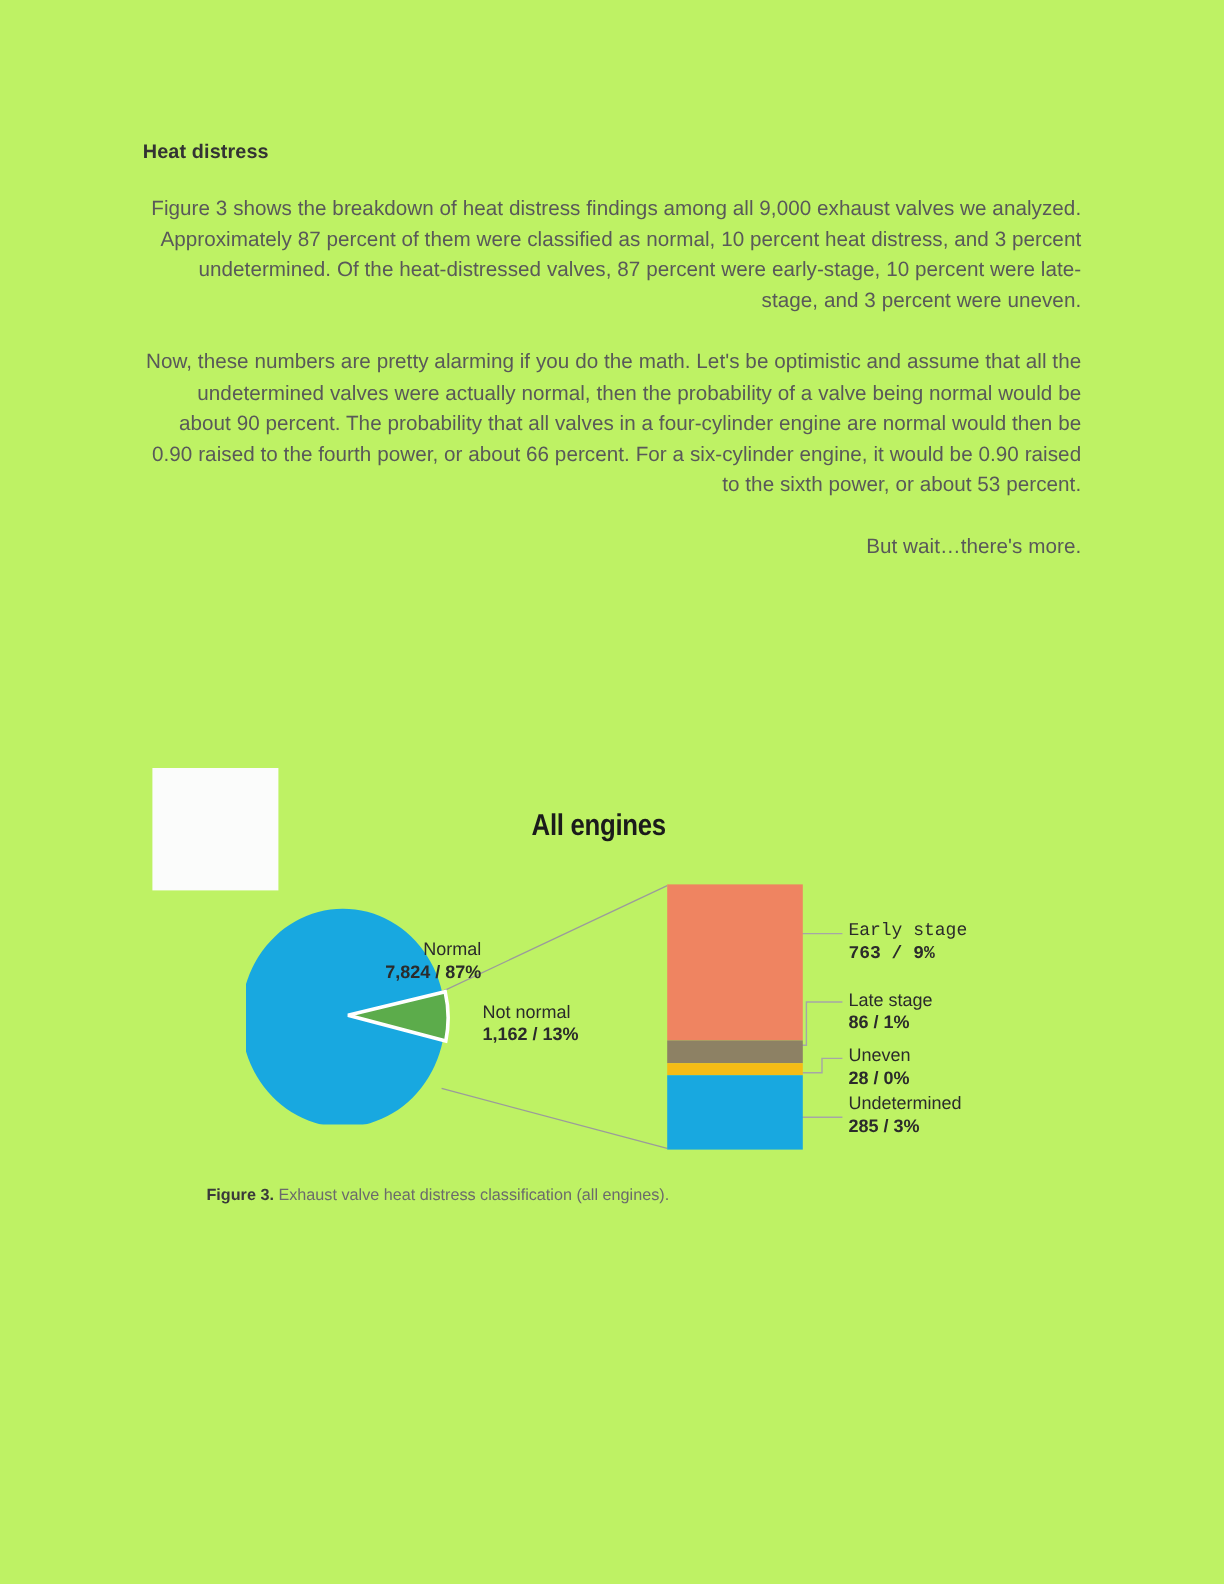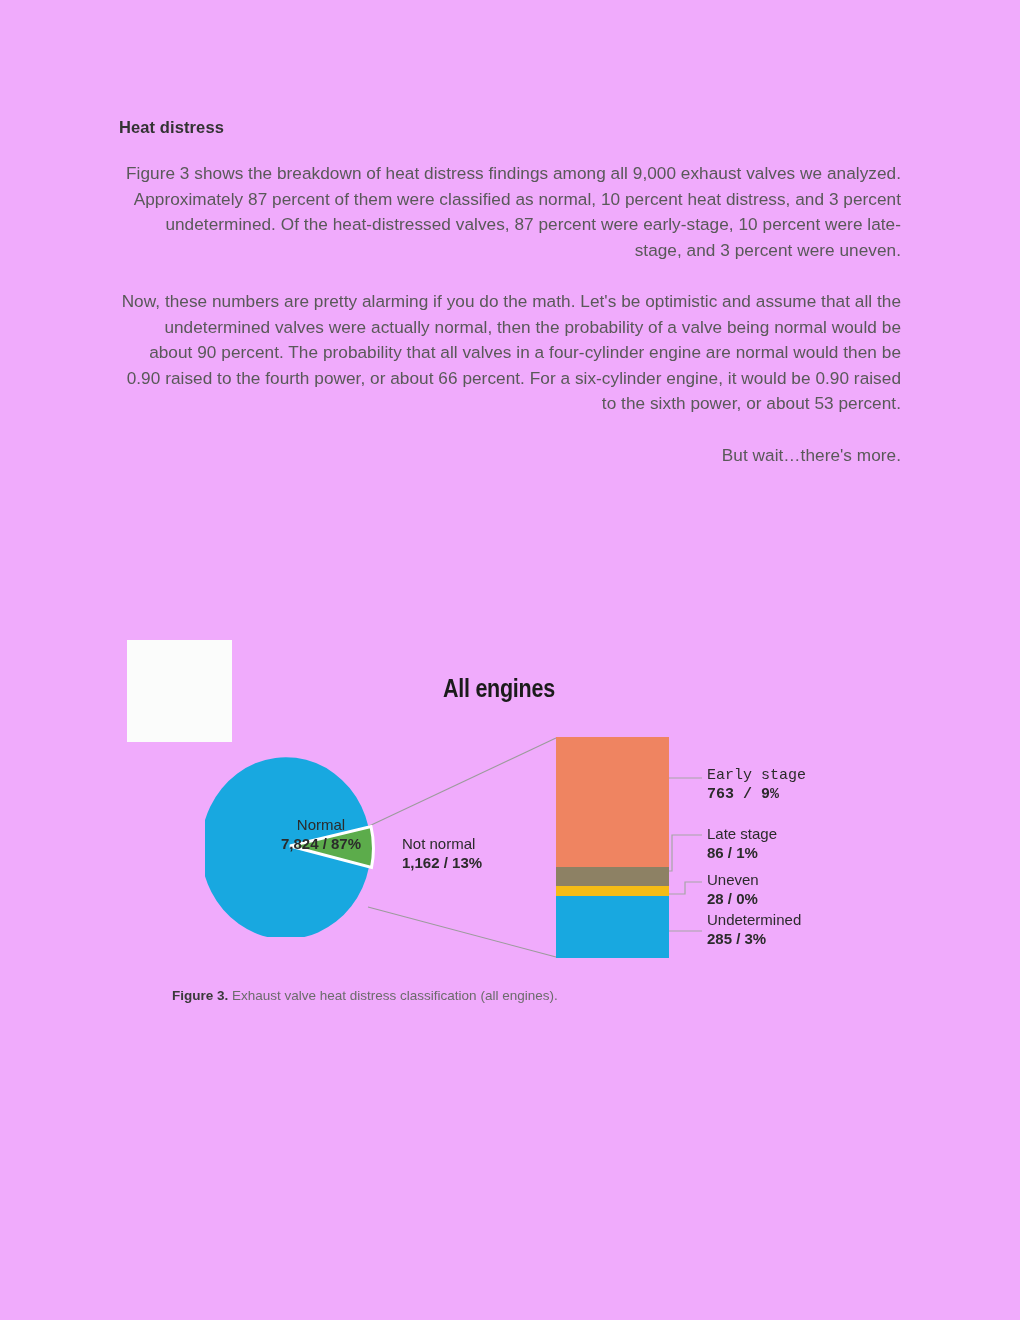--- a/index.html
+++ b/index.html
@@ -15,21 +15,21 @@
     color: #4a4a4a;
     position: relative;
     overflow: hidden;
   }
 
   .page {
     position: absolute;
     left: 0; top: 0;
     width: 1020px;
     height: 1320px;
-    background: #f0abfc;
+    background: #bef264;
   }
 
   .content {
     position: absolute;
     left: 119px;
     top: 118px;
     width: 782px;
   }
 
   h2.heading {
@@ -94,22 +94,21 @@
   .pie svg { display: block; }
 
   .pie-label {
     position: absolute;
     left: 122px;
     top: 150px;
     width: 160px;
     font-size: 15px;
     line-height: 19px;
     color: #2b2b2b;
-    text-align: center;
-    margin-top: 33px;
+    text-align: right;
   }
   .pie-label .l1 { font-weight: 400; }
   .pie-label .l2 { font-weight: bold; }
 
   .notnormal-label {
     position: absolute;
     left: 283px;
     top: 202px;
     width: 180px;
     font-size: 15px;

